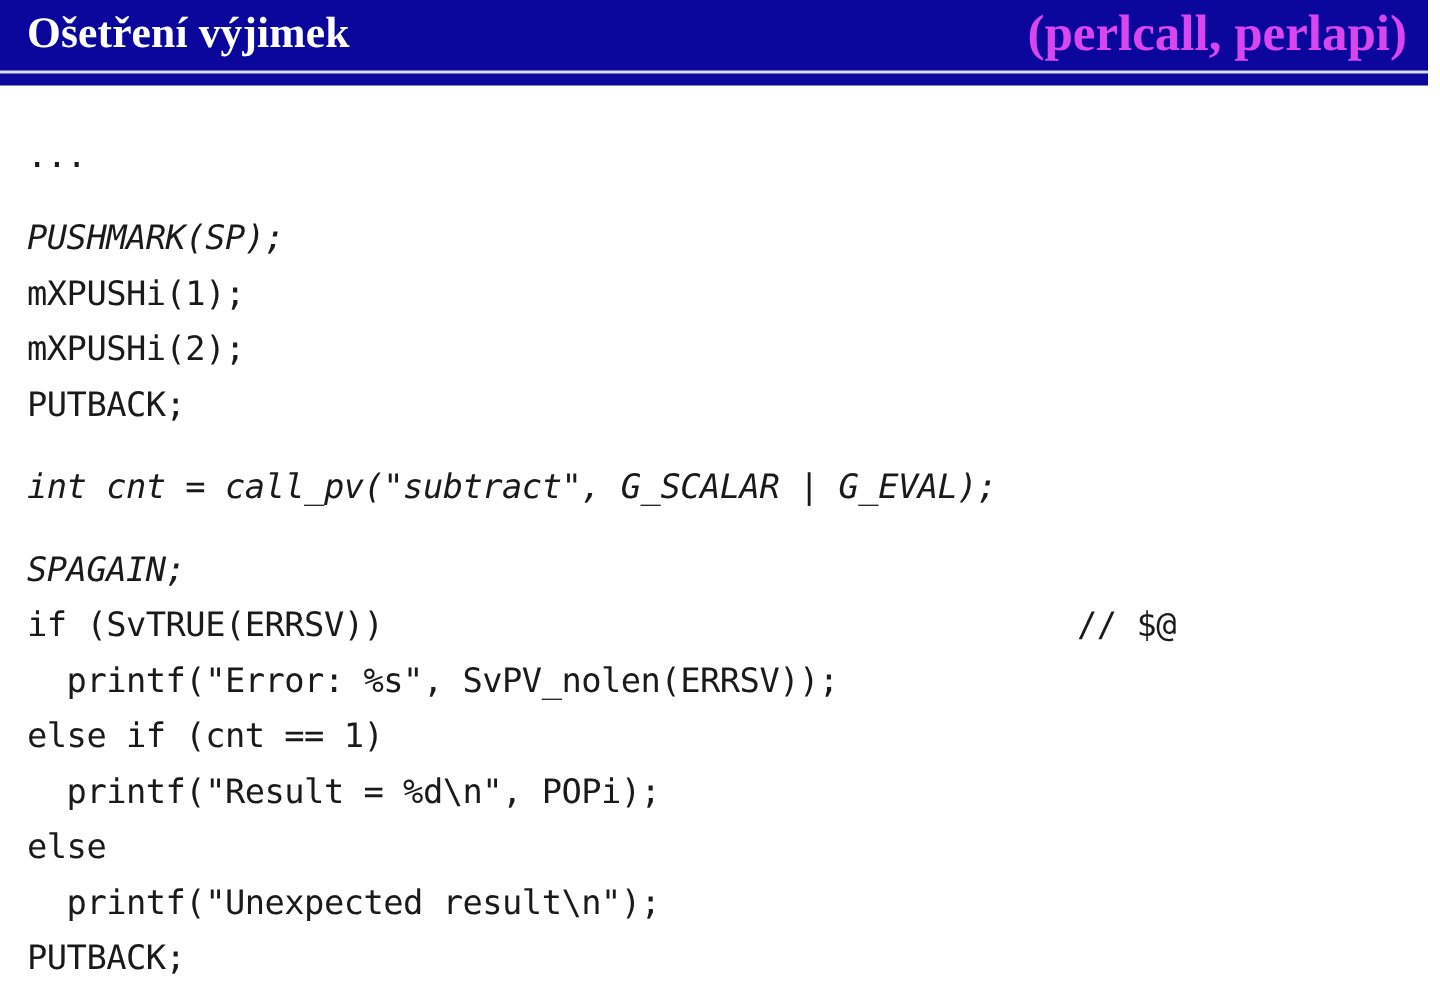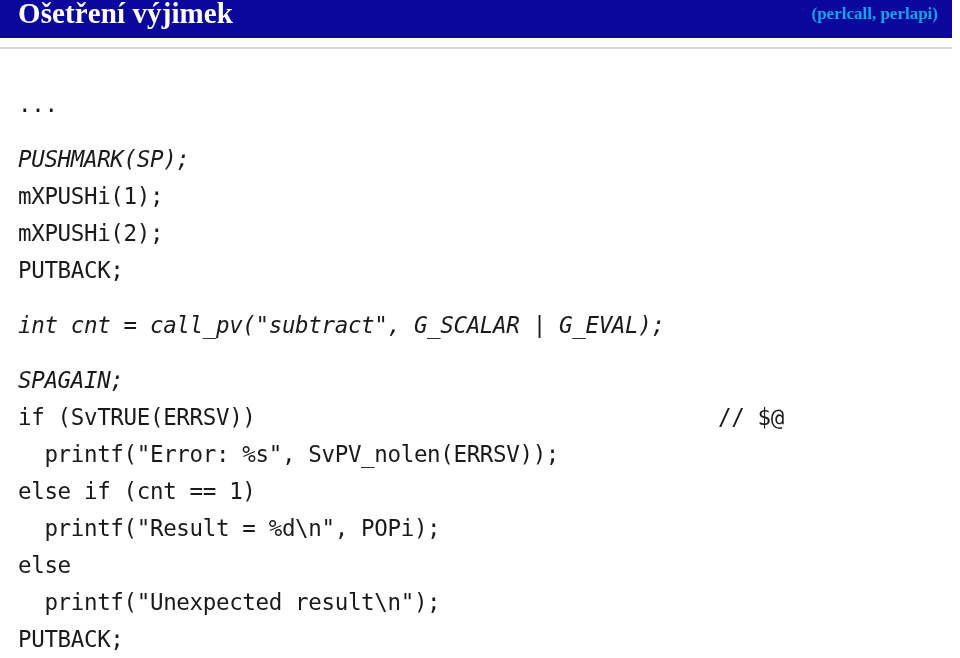--- a/index.html
+++ b/index.html
@@ -15,41 +15,41 @@
     overflow: hidden;
     position: relative;
   }
 
   
   .slide-header {
     position: absolute;
     left: 0;
     top: 0;
     width: 952px;
-    height: 38px;
+    height: 57px;
     background: #0b079c;
     box-sizing: border-box;
     display: flex;
     align-items: center;
     justify-content: space-between;
     padding: 0 14px 12px 18px;
   }
   .slide-header .title {
     color: #ffffff;
     font-family: "Liberation Serif", "DejaVu Serif", serif;
     font-size: 29px;
     font-weight: 700;
     line-height: 1;
     white-space: nowrap;
     letter-spacing: 0.1px;
   }
   .slide-header .subtitle {
-    color: #0ea5e9;
+    color: #d946ef;
     font-family: "Liberation Serif", "DejaVu Serif", serif;
-    font-size: 17px;
+    font-size: 34px;
     font-weight: 700;
     line-height: 1;
     white-space: nowrap;
   }
   .header-rule {
     position: absolute;
     left: 0;
     top: 47px;
     width: 952px;
     height: 2px;

